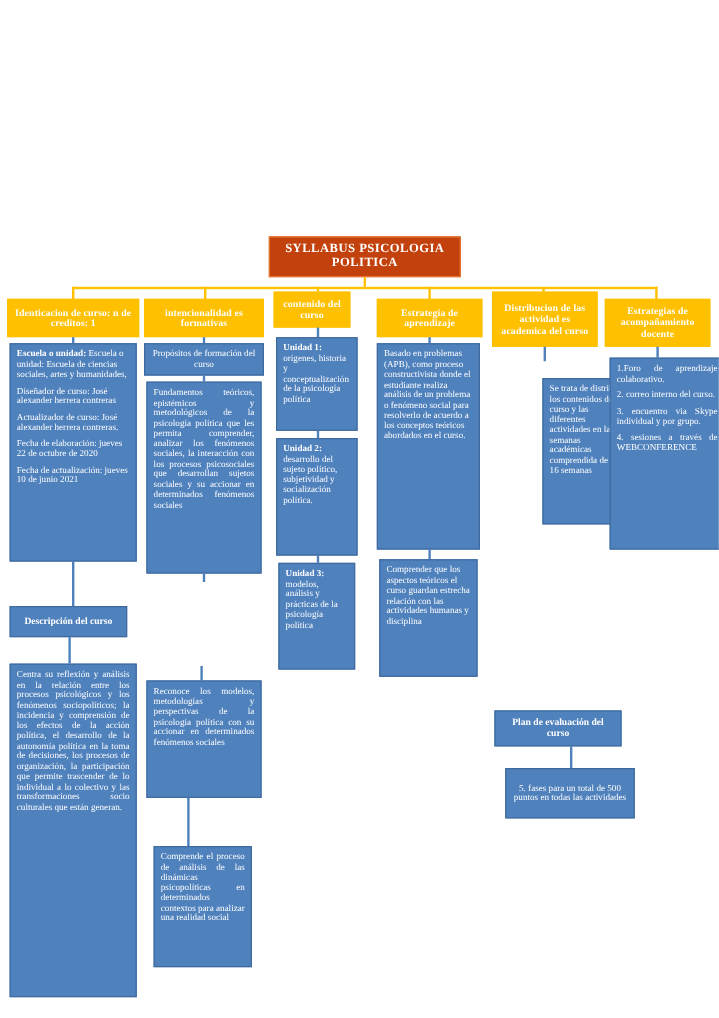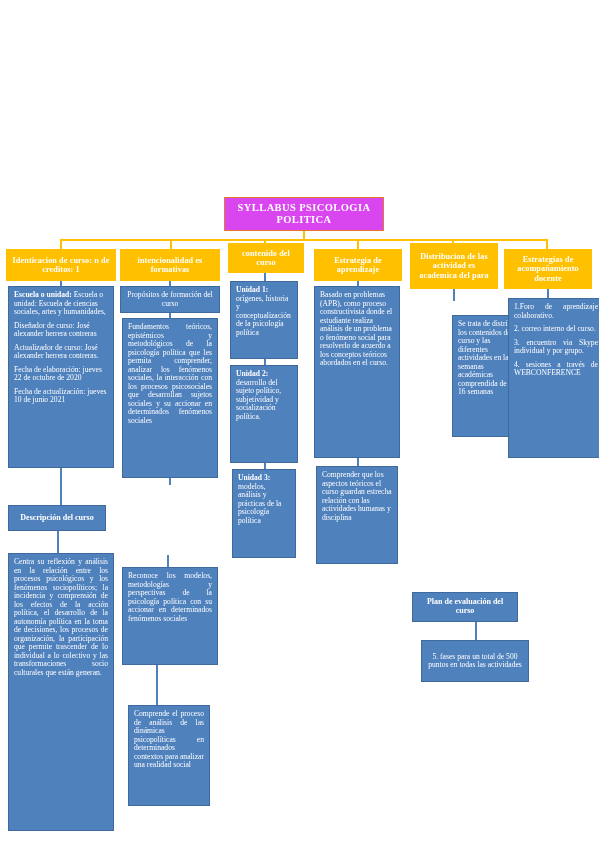--- a/index.html
+++ b/index.html
@@ -28,21 +28,21 @@
   .node.gold{
     background:#FFC000;
     border:1px solid #FFC000;
     font-weight:bold;
     font-size:8.2px;
     letter-spacing:.1px;
     display:flex;align-items:center;justify-content:center;
     padding:2px 3px;
   }
   .node.orange{
-    background:#d946ef;
+    background:#c2410c;
     border:1px solid #E8762C;
     font-weight:bold;
     font-size:10.5px;
     letter-spacing:.4px;
     display:flex;align-items:center;justify-content:center;
     padding:3px 4px;
   }
   .node.blue{
     background:#4F81BD;
     border:1px solid #3E6A9E;
@@ -116,21 +116,21 @@
 
   <div class="node blue just" style="left:122px;top:567px;width:96px;height:98px;">
     <span>Reconoce los modelos, metodologías y perspectivas de la psicología política con su accionar en determinados fenómenos sociales</span>
   </div>
   <div class="ln-blue" style="left:156px;top:665px;width:2px;height:40px;"></div>
 
   <div class="node blue just" style="left:128px;top:705px;width:82px;height:101px;">
     <span>Comprende el proceso de análisis de las dinámicas psicopolíticas en determinados contextos para analizar una realidad social</span>
   </div>
 
-  <div class="node gold" style="left:228px;top:243px;width:76px;height:30px;">
+  <div class="node gold" style="left:228px;top:243px;width:64px;height:30px;">
     <span>contenido del curso</span>
   </div>
   <div class="ln-blue" style="left:264px;top:273px;width:2px;height:8px;"></div>
 
   <div class="node blue" style="left:230px;top:281px;width:68px;height:78px;">
     <p><b>Unidad 1:</b> <span>orígenes, historia y conceptualización de la psicología política</span></p>
   </div>
   <div class="ln-blue" style="left:264px;top:359px;width:2px;height:6px;"></div>
 
   <div class="node blue" style="left:230px;top:365px;width:68px;height:98px;">
@@ -150,21 +150,21 @@
   <div class="node blue" style="left:314px;top:286px;width:86px;height:172px;">
     <span>Basado en problemas (APB), como proceso constructivista donde el estudiante realiza análisis de un problema o fenómeno social para resolverlo de acuerdo a los conceptos teóricos abordados en el curso.</span>
   </div>
   <div class="ln-blue" style="left:357px;top:458px;width:2px;height:8px;"></div>
 
   <div class="node blue" style="left:316px;top:466px;width:82px;height:98px;">
     <span>Comprender que los aspectos teóricos el curso guardan estrecha relación con las actividades humanas y disciplina</span>
   </div>
 
   <div class="node gold" style="left:410px;top:243px;width:88px;height:46px;">
-    <span>Distribucion de las actividad es academica del para</span>
+    <span>Distribucion de las actividad es academica del curso</span>
   </div>
   <div class="ln-blue" style="left:453px;top:289px;width:2px;height:12px;"></div>
 
   <div class="node blue" style="left:416px;top:315px;width:74px;height:122px;margin-left:36px;">
     <span>Se trata de distribuir los contenidos del curso y las diferentes actividades en las semanas académicas comprendida de 1 a 16 semanas</span>
   </div>
 
   <div class="node gold" style="left:504px;top:249px;width:88px;height:40px;">
     <span>Estrategias de acompañamiento docente</span>
   </div>

